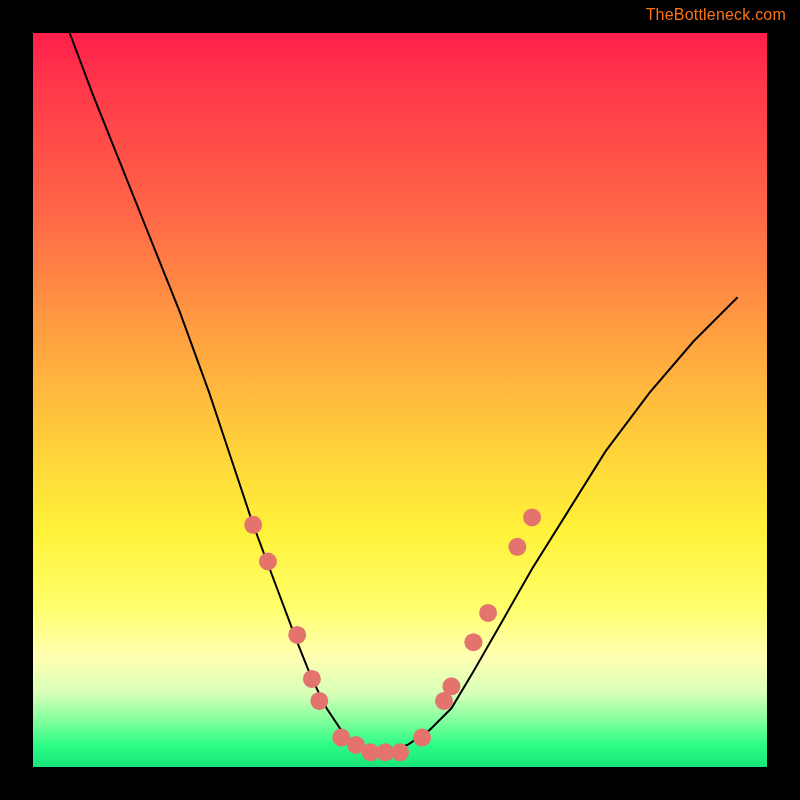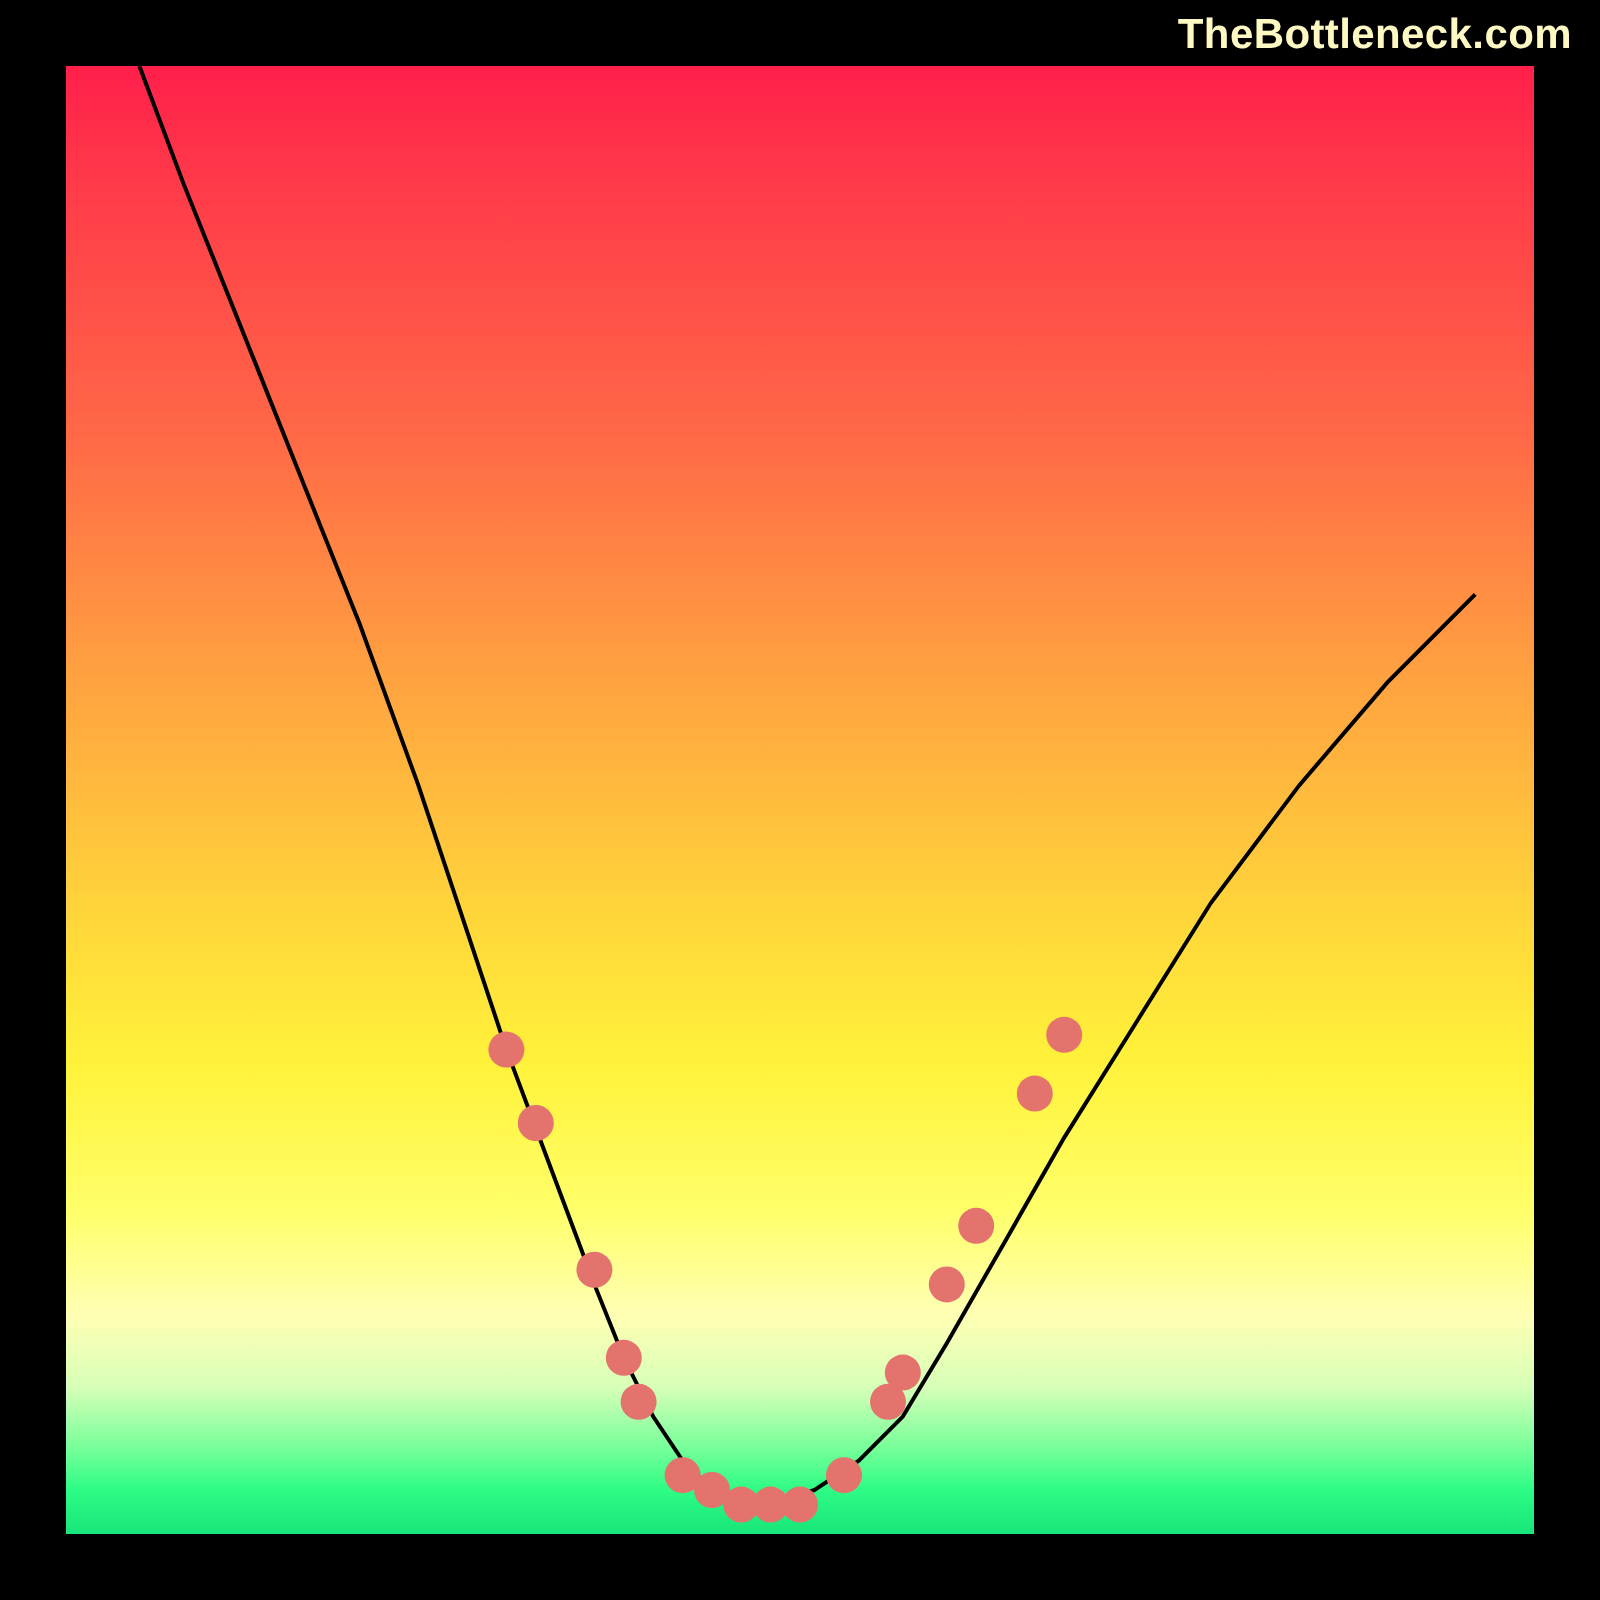--- a/index.html
+++ b/index.html
@@ -38,23 +38,23 @@
       #d7ffb8 90%,
       #7aff9a 94%,
       #2dfc85 97%,
       #18e57a 100%
     );
   }
   .watermark {
     position: absolute;
     top: 6px;
     right: 14px;
-    color: #fef9c3;
-    font-size: 21px;
-    font-weight: 700;
+    color: #f97316;
+    font-size: 16px;
+    font-weight: 400;
     letter-spacing: 0.2px;
     user-select: none;
   }
   svg.curve {
     position: absolute;
     left: 0;
     top: 0;
     width: 734px;
     height: 734px;
     overflow: visible;

